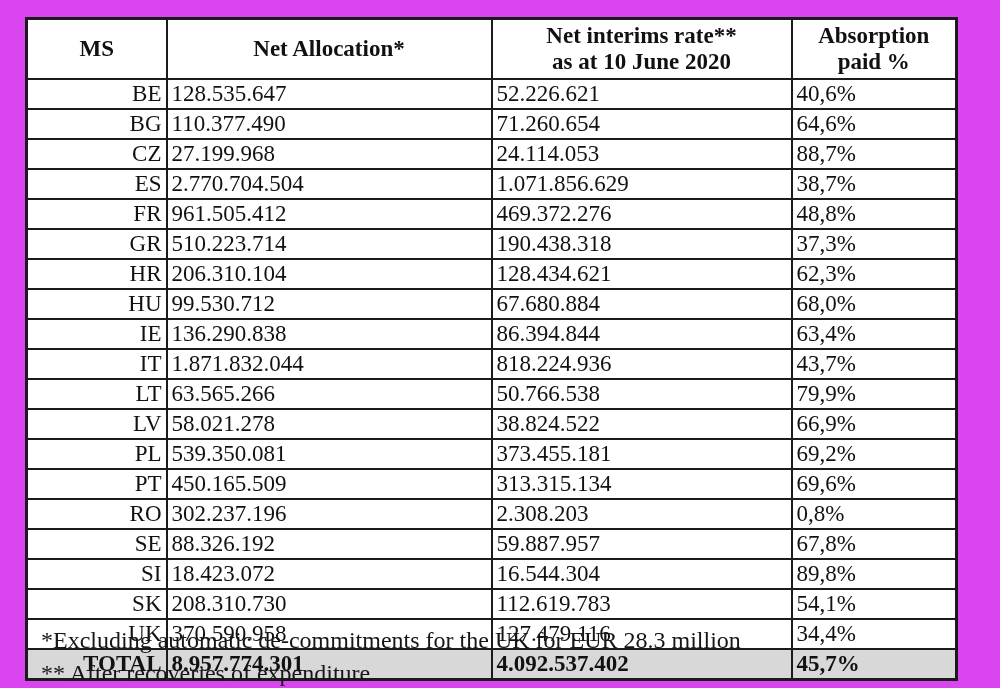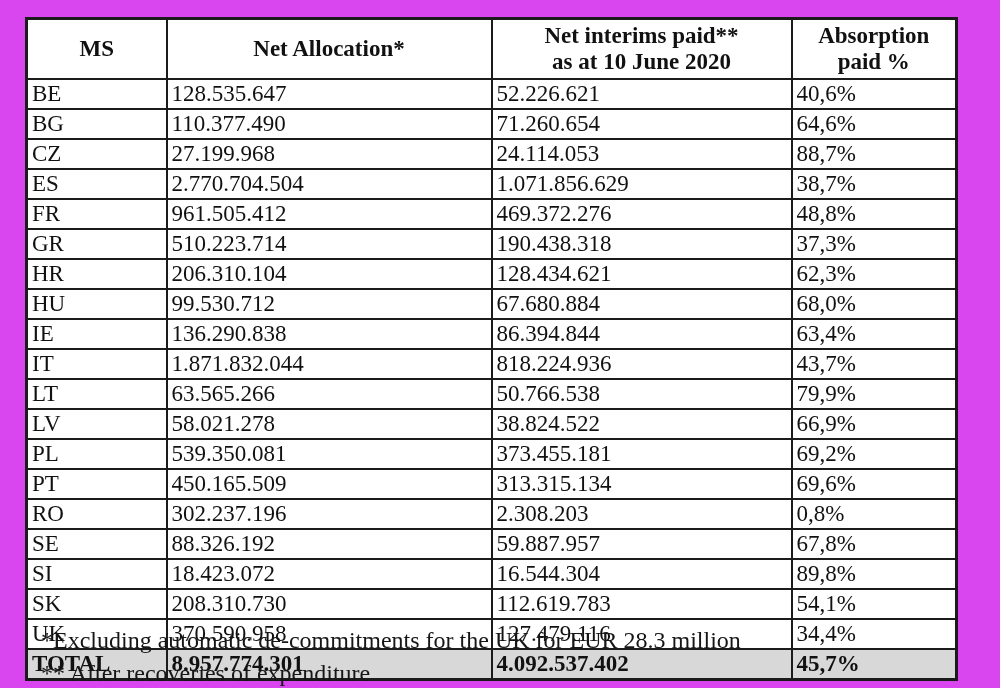--- a/index.html
+++ b/index.html
@@ -38,21 +38,21 @@
   table.data-table th {
     font-weight: bold;
     text-align: center;
     vertical-align: middle;
     padding: 3px 4px;
   }
   col.c-ms { width: 140px; }
   col.c-alloc { width: 325px; }
   col.c-interims { width: 300px; }
   col.c-rate { width: 165px; }
-  td.ms-cell { text-align: left; height: 26px; }
+  td.ms-cell { text-align: right; height: 26px; }
   td.num-cell { text-align: left; padding-right: 18px; }
   td.rate-cell { text-align: left; }
   tr.total-row td {
     background: #d8d8d8;
     font-weight: bold;
   }
   .footnotes {
     position: absolute;
     left: 27px;
     top: 625px;
@@ -75,21 +75,21 @@
       <col class="c-ms">
       <col class="c-alloc">
       <col class="c-interims">
       <col class="c-rate">
     </colgroup>
     <thead>
       <tr>
         <th>MS</th>
         <th>Net Allocation*</th>
         <th>
-          <div>Net interims paid**</div>
+          <div>Net interims rate**</div>
           <div>as at 10 June 2020</div>
         </th>
         <th>
           <div>Absorption</div>
           <div>paid %</div>
         </th>
       </tr>
     </thead>
     <tbody id="table-body">
         <tr>

